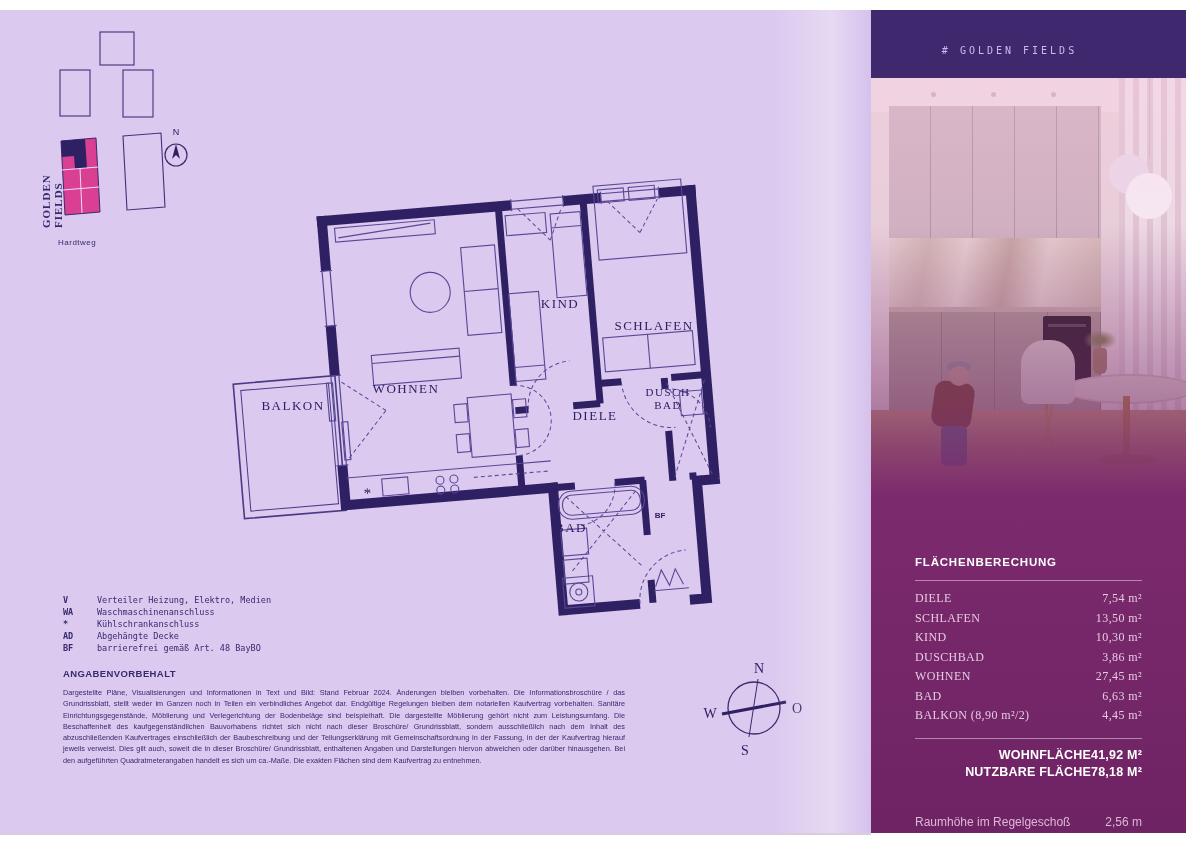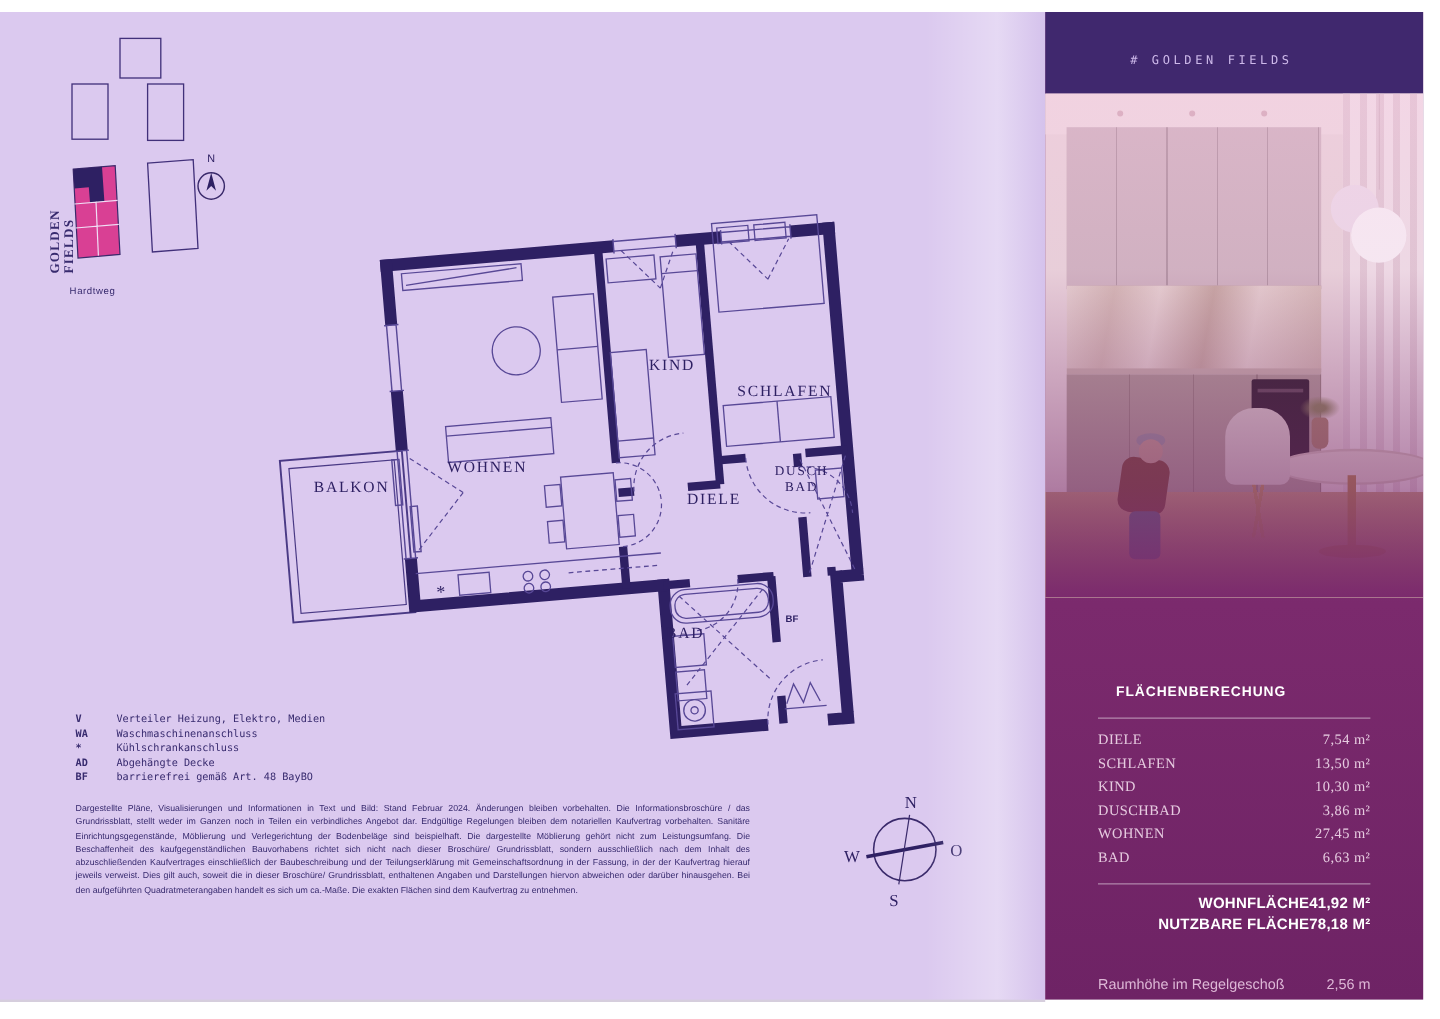--- a/index.html
+++ b/index.html
@@ -83,21 +83,21 @@
   .photo:after{content:"";position:absolute;left:0;top:0;width:100%;height:100%;
     background:linear-gradient(180deg,rgba(235,160,205,.30) 0%,rgba(190,90,160,.15) 35%,
       rgba(123,42,109,.55) 78%,#7b2a6d 100%);}
   
   .badge{position:absolute;left:75px;top:355px;width:160px;height:160px;}
   .badge-txt{position:absolute;left:0;top:44px;width:160px;text-align:center;color:#efdff2;
     font-size:19px;letter-spacing:1px;line-height:23px;}
   .badge-div{width:38px;height:1px;background:#efdff2;margin:8px auto;}
   
   .areas{position:absolute;left:44px;top:546px;width:227px;color:#e6cbe0;}
-  .areas h2{margin:15px;font-size:11.5px;font-weight:bold;letter-spacing:.8px;color:#ffffff;}
+  .areas h2{margin:0;font-size:11.5px;font-weight:bold;letter-spacing:.8px;color:#ffffff;}
   .areas hr{border:none;border-top:1px solid rgba(255,255,255,.45);margin:12px 0 8px 0;}
   .arow{display:flex;justify-content:space-between;font-family:"Liberation Serif",serif;
     font-size:12px;line-height:19.5px;letter-spacing:.4px;}
   .trow{display:flex;justify-content:flex-end;font-size:12.5px;font-weight:bold;
     color:#ffffff;line-height:17px;letter-spacing:.2px;}
   .crow{display:flex;justify-content:space-between;font-size:12px;color:#ddb7d6;margin-top:34px;}
   svg text{font-family:"Liberation Serif",serif;fill:#2e2063;}
   svg text.sans{font-family:"Liberation Sans",sans-serif;}
 </style>
 </head>
@@ -247,20 +247,21 @@
           <span class="k">AD</span>
           <span>Abgehängte Decke</span>
         </div>
       <div class="row">
           <span class="k">BF</span>
           <span>barrierefrei gemäß Art. 48 BayBO</span>
         </div>
     </div>
 
     <div class="disc">
+      <h3>ANGABENVORBEHALT</h3>
       <p>Dargestellte Pläne, Visualisierungen und Informationen in Text und Bild: Stand Februar 2024. Änderungen bleiben vorbehalten. Die Informationsbroschüre / das Grundrissblatt, stellt weder im Ganzen noch in Teilen ein verbindliches Angebot dar. Endgültige Regelungen bleiben dem notariellen Kaufvertrag vorbehalten. Sanitäre Einrichtungsgegenstände, Möblierung und Verlegerichtung der Bodenbeläge sind beispielhaft. Die dargestellte Möblierung gehört nicht zum Leistungsumfang. Die Beschaffenheit des kaufgegenständlichen Bauvorhabens richtet sich nicht nach dieser Broschüre/ Grundrissblatt, sondern ausschließlich nach dem Inhalt des abzuschließenden Kaufvertrages einschließlich der Baubeschreibung und der Teilungserklärung mit Gemeinschaftsordnung in der Fassung, in der der Kaufvertrag hierauf jeweils verweist. Dies gilt auch, soweit die in dieser Broschüre/ Grundrissblatt, enthaltenen Angaben und Darstellungen hiervon abweichen oder darüber hinausgehen. Bei den aufgeführten Quadratmeterangaben handelt es sich um ca.-Maße. Die exakten Flächen sind dem Kaufvertrag zu entnehmen.</p>
     </div>
 
 
     <svg class="rose" width="112" height="108" viewBox="0 0 112 108">
       <circle cx="56" cy="53" r="26" fill="none" stroke="#3a2a6b" stroke-width="1.3"></circle>
       <path d="M24,59 L88,47" stroke="#2e2063" stroke-width="3"></path>
       <path d="M60,24 L51,82" stroke="#3a2a6b" stroke-width="1"></path>
       <g font-size="14" fill="#3a2a6b" text-anchor="middle">
         <text x="61" y="18">N</text>
@@ -328,20 +329,24 @@
           <span>3,86 m²</span>
         </div>
       <div class="arow">
           <span>WOHNEN</span>
           <span>27,45 m²</span>
         </div>
       <div class="arow">
           <span>BAD</span>
           <span>6,63 m²</span>
         </div>
+      <div class="arow">
+          <span>BALKON (8,90 m²/2)</span>
+          <span>4,45 m²</span>
+        </div>
       <hr>
       <div class="trow">
           <span>WOHNFLÄCHE</span>
           <span>41,92 M²</span>
         </div>
       <div class="trow">
           <span>NUTZBARE FLÄCHE</span>
           <span>78,18 M²</span>
         </div>
       <div class="crow">

